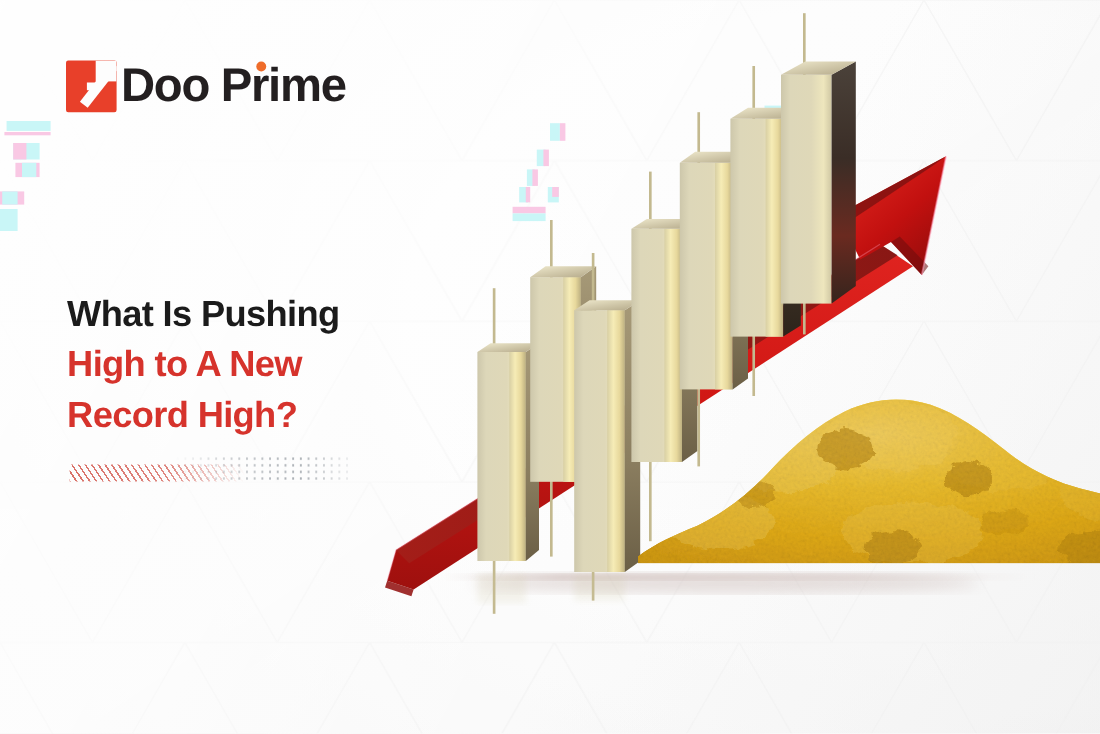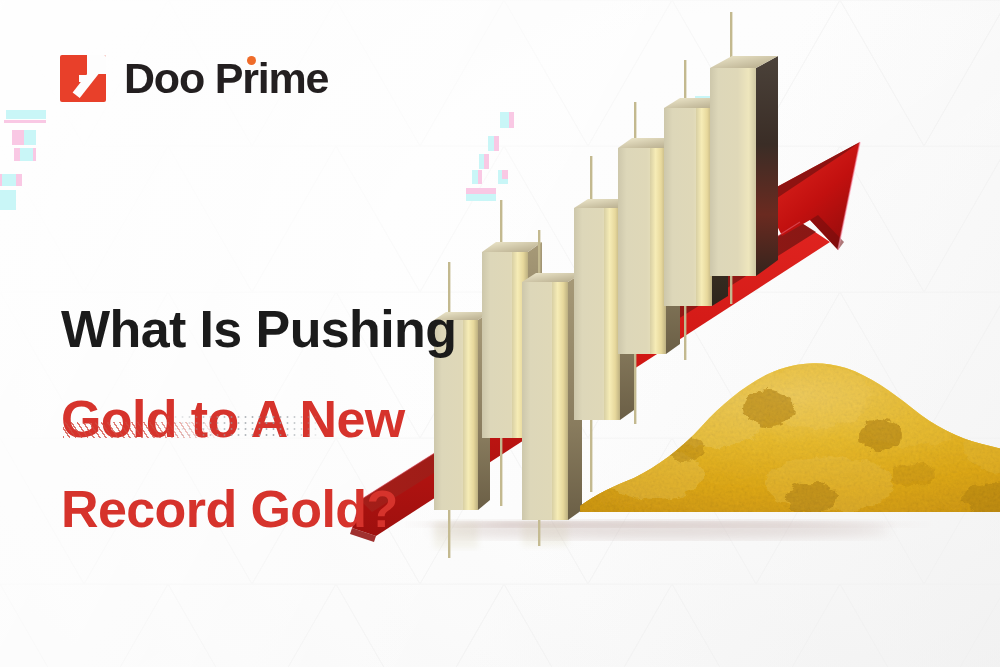--- a/index.html
+++ b/index.html
@@ -24,21 +24,21 @@
   .bg-vignette {
     position:absolute; inset:0;
     background:linear-gradient(118deg, rgba(255,255,255,.92) 0%, rgba(255,255,255,.55) 34%, rgba(248,248,248,0) 60%, rgba(238,238,238,.55) 100%);
   }
 
   
   .glitch { position:absolute; }
   .gp { position:absolute; }
 
   
-  .logo-row { position:absolute; left:60px; top:55px; display:flex; align-items:center; gap:18px; }
+  .logo-row { position:absolute; left:60px; top:55px; display:flex; align-items:center; gap:4px; }
   .logo-mark {
     position:relative; width:46px; height:47px;
     background:#e8402a; border-radius:2px; overflow:hidden;
   }
   .logo-mark .notch {
     position:absolute; right:0; top:0; width:19px; height:19px; background:#fdfdfd;
   }
   .logo-mark .slash {
     position:absolute; right:-3px; top:4px; width:9px; height:46px;
     background:#fdfdfd; transform:rotate(38deg); transform-origin:top center;
@@ -55,21 +55,21 @@
     font-size:43px; font-weight:bold; letter-spacing:-1.2px;
     color:#231f20; line-height:1;
   }
   .logo-dot {
     position:absolute; width:9px; height:9px; border-radius:50%;
     background:#ef6c2a; left:123px; top:-1px;
   }
 
   
   .headline { position:absolute; left:61px; top:262px; }
-  .hl-line { font-size:52px; font-weight:bold; letter-spacing:-.6px; line-height:46px; white-space:nowrap;margin-top:44px; }
+  .hl-line { font-size:33px; font-weight:bold; letter-spacing:-.6px; line-height:46px; white-space:nowrap; }
   .hl-dark { color:#1b1b1b; }
   .hl-red  { color:#d6332c; position:relative; }
   .hl-red::before {
     content:attr(data-ghost);
     position:absolute; left:-1.5px; top:0;
     color:rgba(255,170,200,.55);
     z-index:-1;
   }
 
   
@@ -382,22 +382,22 @@
       <div class="stemgap"></div>
     </div>
     <div class="logo-text">
       <span>Doo Prime</span>
       <span class="logo-dot"></span>
     </div>
   </div>
 
   <div class="headline">
     <div class="hl-line hl-dark">What Is Pushing</div>
-    <div class="hl-line hl-red" data-ghost="Gold to A New">Gold to A New</div>
-    <div class="hl-line hl-red" data-ghost="Record High?">Record Gold?</div>
+    <div class="hl-line hl-red" data-ghost="Gold to A New">High to A New</div>
+    <div class="hl-line hl-red" data-ghost="Record High?">Record High?</div>
   </div>
 
   <div class="deco">
     <div class="hatch"></div>
     <div class="dots"></div>
   </div>
 
 
 </div>
 

